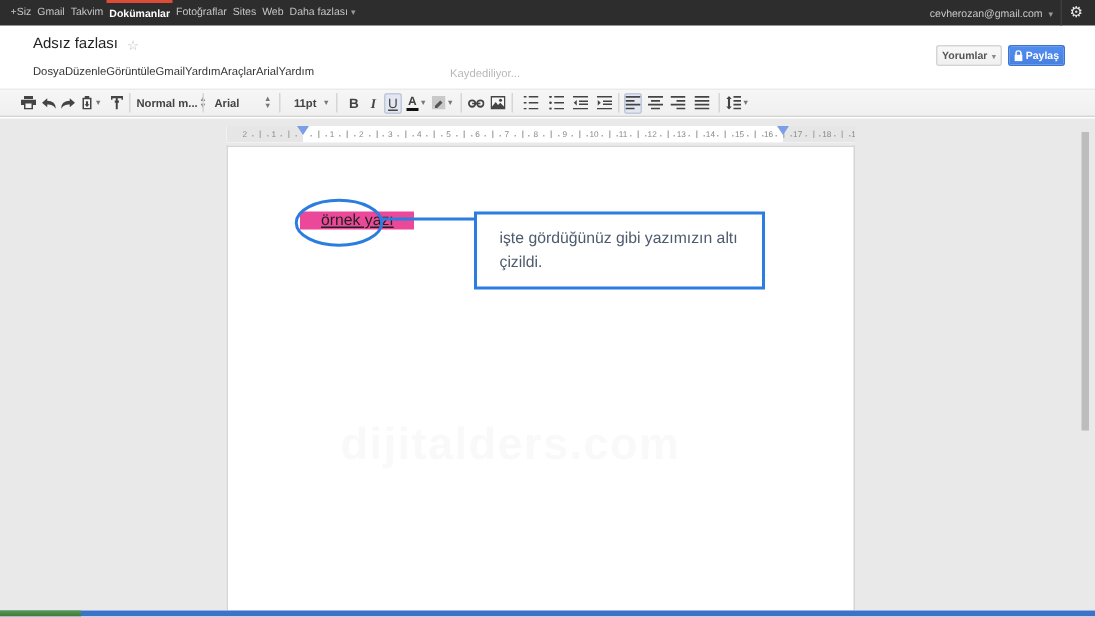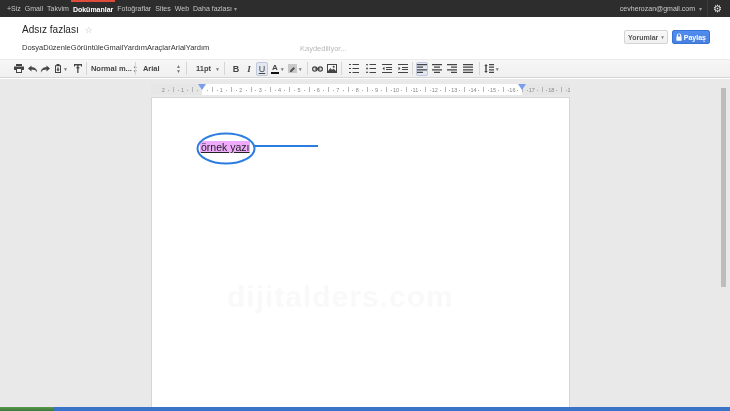--- a/index.html
+++ b/index.html
@@ -55,21 +55,21 @@
   .ruler { position:absolute; left:151px; top:5px; width:419px; height:11px; background:#fff; overflow:hidden; }
   .ruler-zone { position:absolute; top:0; height:11px; background:#e6e6e6; }
   .ruler .num { position:absolute; top:3px; font-size:5.5px; color:#888; transform:translateX(-50%); }
   .ruler .dot { position:absolute; top:6px; width:1px; height:1px; background:#aaa; }
   .ruler .bar { position:absolute; top:3px; width:1px; height:5px; background:#b5b5b5; }
   .marker { position:absolute; width:0; height:0; border-left:4px solid transparent; border-right:4px solid transparent; border-top:6px solid #7a9fe8; top:0; }
 
   
   .page { position:absolute; left:151px; top:18px; width:419px; height:310px; background:#fff; border:1px solid #d6d6d6; border-bottom:none; }
 
-  .selected-text { position:absolute; left:48px; top:43px; font-size:10.5px; color:#222; background:#f0abfc; text-decoration:underline; padding:0 1px; }
+  .selected-text { position:absolute; left:48px; top:43px; font-size:10.5px; color:#222; background:#ec4899; text-decoration:underline; padding:0 14px; }
 
   .watermark { position:absolute; left:75px; top:182px; font-size:30px; font-weight:bold; color:#f9f9f9; letter-spacing:1px; white-space:nowrap; }
 
   
   .ellipse { position:absolute; left:196px; top:53px; }
   .connector { position:absolute; left:253px; top:66px; width:65px; height:2px; background:#2b7de0; }
   .callout { position:absolute; left:316px; top:62px; width:194px; height:52px; background:#fff; border:2px solid #2b7de0; }
   .callout-text { font-size:10.5px; color:#4d5b6e; padding:8px 10px 0 15px; line-height:16px; }
 
   
@@ -364,18 +364,21 @@
       <div class="marker" style="left: 367.1px;"></div>
     </div>
   <div class="page">
     <span class="selected-text">örnek yazı</span>
     <div class="watermark">dijitalders.com</div>
   </div>
   <svg class="ellipse" width="60" height="33" viewBox="0 0 60 33">
     <ellipse cx="30" cy="16.5" rx="28.5" ry="15" fill="none" stroke="#2b7de0" stroke-width="2"></ellipse>
   </svg>
   <div class="connector"></div>
+  <div class="callout">
+    <div class="callout-text">işte gördüğünüz gibi yazımızın altı çizildi.</div>
+  </div>
   <div class="scroll-thumb"></div>
 </div>
 
 <div class="bottom-strip">
   <div class="bottom-green"></div>
 </div>
 
 </body></html>

